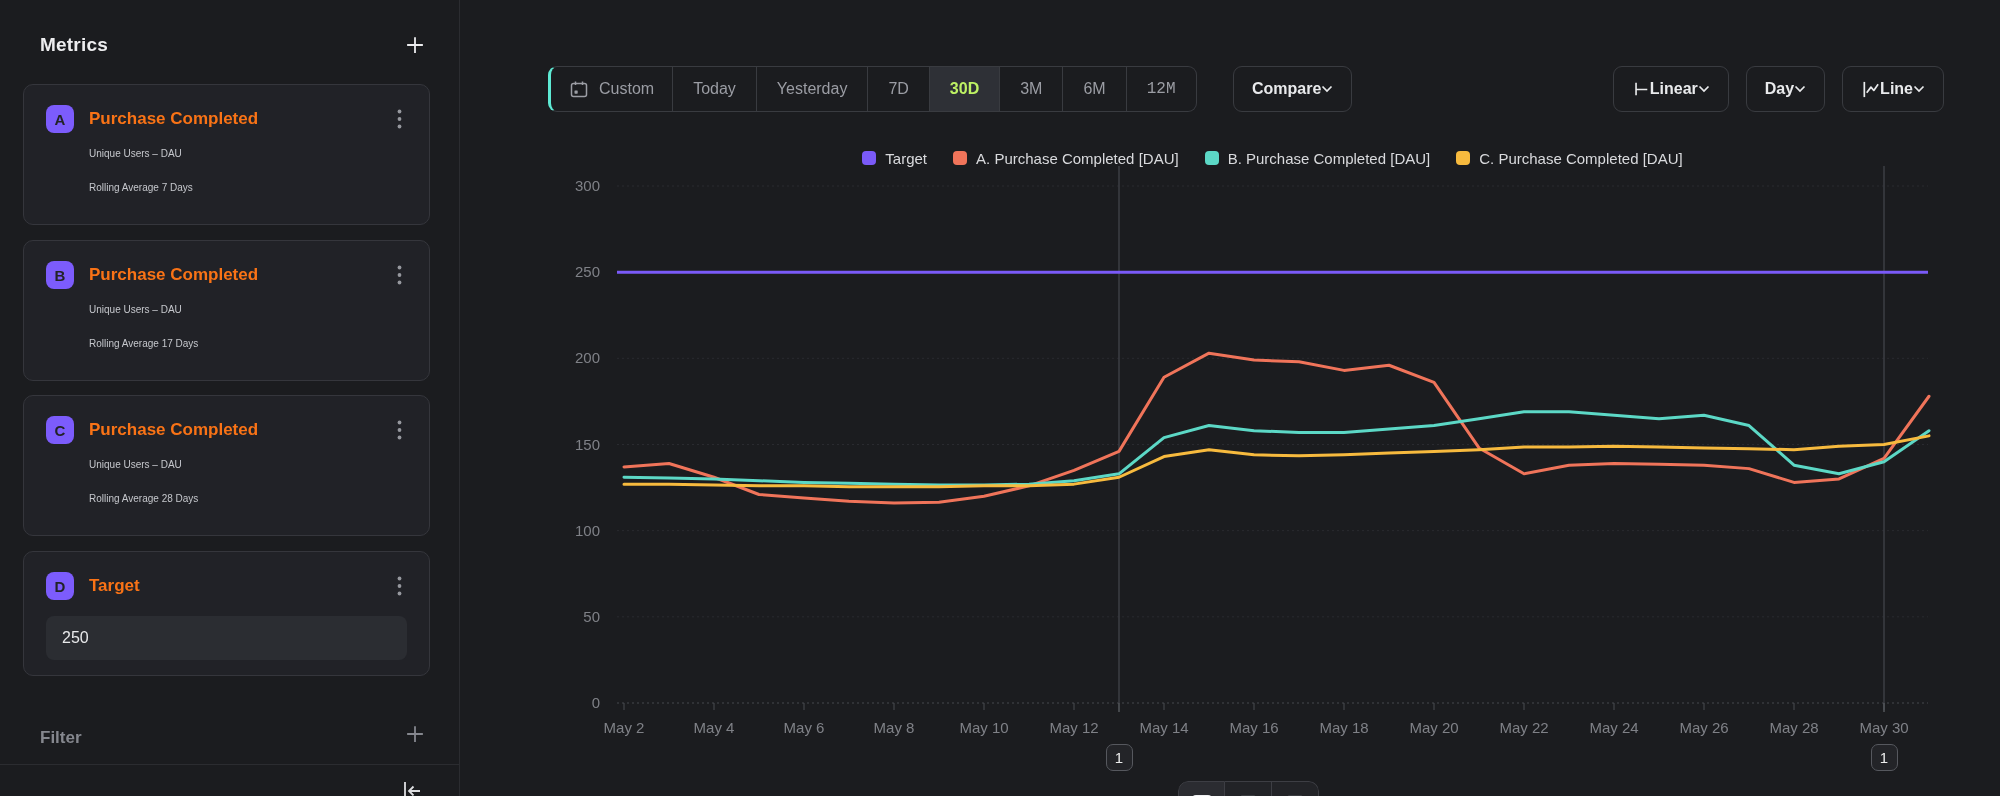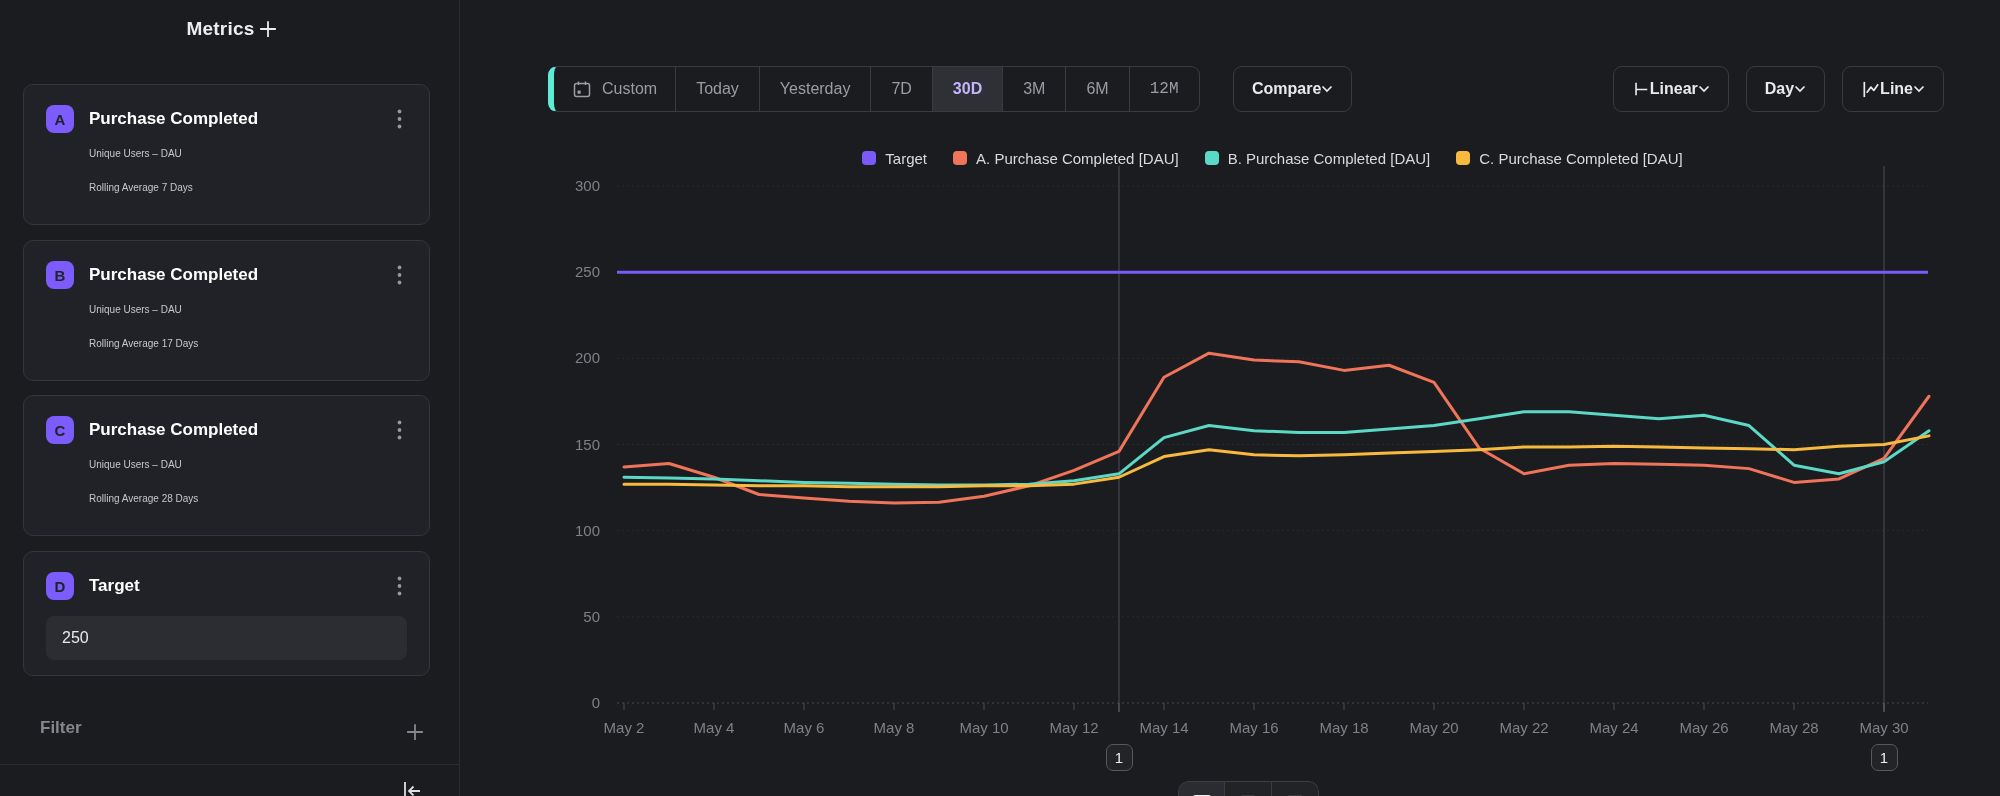--- a/index.html
+++ b/index.html
@@ -4,55 +4,55 @@
 <style>
   * { margin:0; padding:0; box-sizing:border-box; }
   html,body { width:2000px; height:796px; }
   body {
     font-family:"Liberation Sans", sans-serif;
     background:#1b1c1f; color:#eceded; overflow:hidden; position:relative;
   }
   
   .sidebar { position:absolute; left:0; top:0; width:460px; height:796px;
              border-right:1px solid #2b2c30; background:#1b1c1f; }
-  .sb-header { position:absolute; left:40px; right:30px; top:14px; height:30px;
-               display:flex; align-items:center; justify-content:center; }
+  .sb-header { position:absolute; left:40px; right:30px; top:30px; height:30px;
+               display:flex; align-items:center; justify-content:space-between; }
   .sb-title { font-size:19px; font-weight:700; color:#ededef; letter-spacing:.2px; }
   .icon-btn { width:28px; height:28px; display:flex; align-items:center; justify-content:center; cursor:pointer; }
   .metric-card { position:absolute; left:23px; width:407px; background:#212227;
                  border:1px solid #35363c; border-radius:10px; padding:20px 22px; }
   .card-a { top:84px;  height:141px; }
   .card-b { top:240px; height:141px; }
   .card-c { top:395px; height:141px; }
   .card-d { top:551px; height:125px; }
   .card-row1 { display:flex; align-items:center; height:28px; }
   .letter-badge { width:28px; height:28px; border-radius:8px; background:#7c5cfc;
                   color:#222327; font-size:15px; font-weight:700;
                   display:flex; align-items:center; justify-content:center; flex:none; }
-  .card-title { margin-left:15px; font-size:17px; font-weight:600; color:#ffffff; flex:1; }
+  .card-title { margin-left:15px; font-size:17px; font-weight:600; color:#f97316; flex:1; }
   .kebab { width:16px; height:24px; display:flex; align-items:center; justify-content:center; cursor:pointer; }
   .card-line { margin:15px 0 0 43px; font-size:10px; color:#c5c7cc; height:19px; }
   .target-input { margin-top:16px; height:44px; background:#2b2d32; border-radius:8px;
                   display:flex; align-items:center; padding-left:16px;
                   font-size:16px; color:#e8e9eb; cursor:text; }
   .filter-row { position:absolute; left:40px; right:30px; top:718px; height:30px;
-                display:flex; align-items:flex-start; justify-content:space-between; }
+                display:flex; align-items:flex-end; justify-content:space-between; }
   .filter-label { font-size:17px; font-weight:600; color:#85878e; }
   .sb-divider { position:absolute; left:0; right:0; top:764px; height:1px; background:#2b2c30; }
   .collapse-btn { position:absolute; left:400px; top:779px; width:28px; height:28px; cursor:pointer; }
   
   .main { position:absolute; left:461px; top:0; width:1539px; height:796px; }
   .toolbar { position:absolute; left:0; right:0; top:66px; height:46px; }
   .seg-group { position:absolute; left:87px; top:0; display:flex; height:46px; }
   .seg { display:flex; align-items:center; gap:10px; padding:0 20px; font-size:16px;
          color:#9b9da4; border:1px solid #393b40; border-left:none; cursor:pointer;
          background:transparent; white-space:nowrap; }
-  .seg:first-child { border-left:6px solid #5eead4; border-radius:9px 0 0 9px; padding:0 18px; }
+  .seg:first-child { border-left:3px solid #5eead4; border-radius:9px 0 0 9px; padding:0 18px; }
   .seg:last-child { border-radius:0 9px 9px 0;font-family:Liberation Mono, monospace; }
-  .seg.selected { background:#2e3036; color:#c4b5fd; font-weight:700;text-align:right; }
+  .seg.selected { background:#2e3036; color:#bef264; font-weight:700;text-align:right; }
   .btn { display:flex; align-items:center; height:46px; padding:0 18px;
          border:1px solid #393b40; border-radius:9px; font-size:16px; font-weight:600;
          color:#e9eaec; cursor:pointer; background:transparent; white-space:nowrap; }
   .compare-btn { position:absolute; left:772px; top:0; }
   .right-group { position:absolute; right:56px; top:0; display:flex; gap:17px;padding-left:24px; }
   
   .legend { position:absolute; left:156px; width:1311px; top:146px; height:24px;
             display:flex; align-items:center; justify-content:center; gap:26px; }
   .legend-item { display:flex; align-items:center; gap:9px; cursor:pointer; }
   .legend-swatch { width:14px; height:14px; border-radius:4px; }

